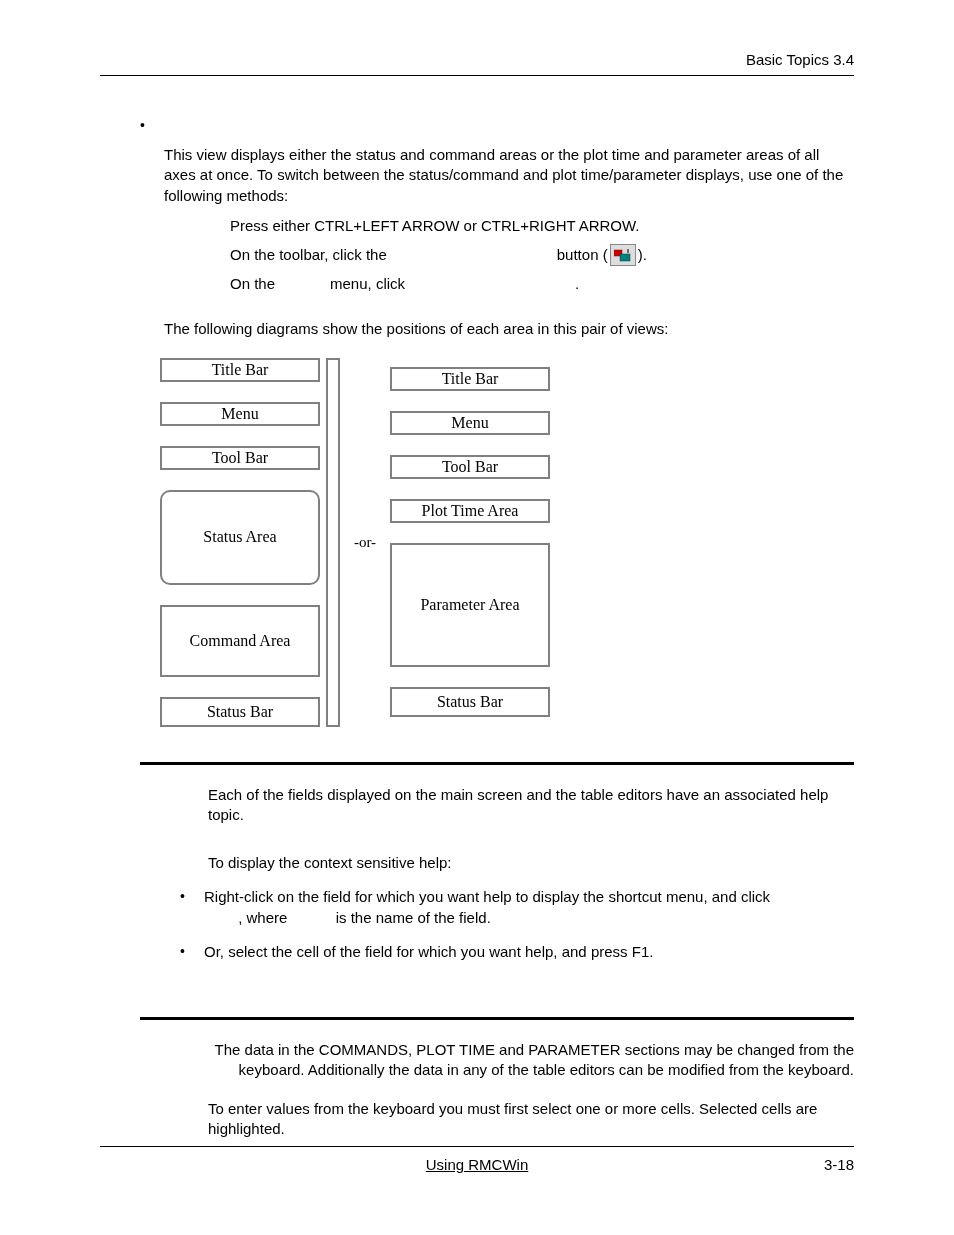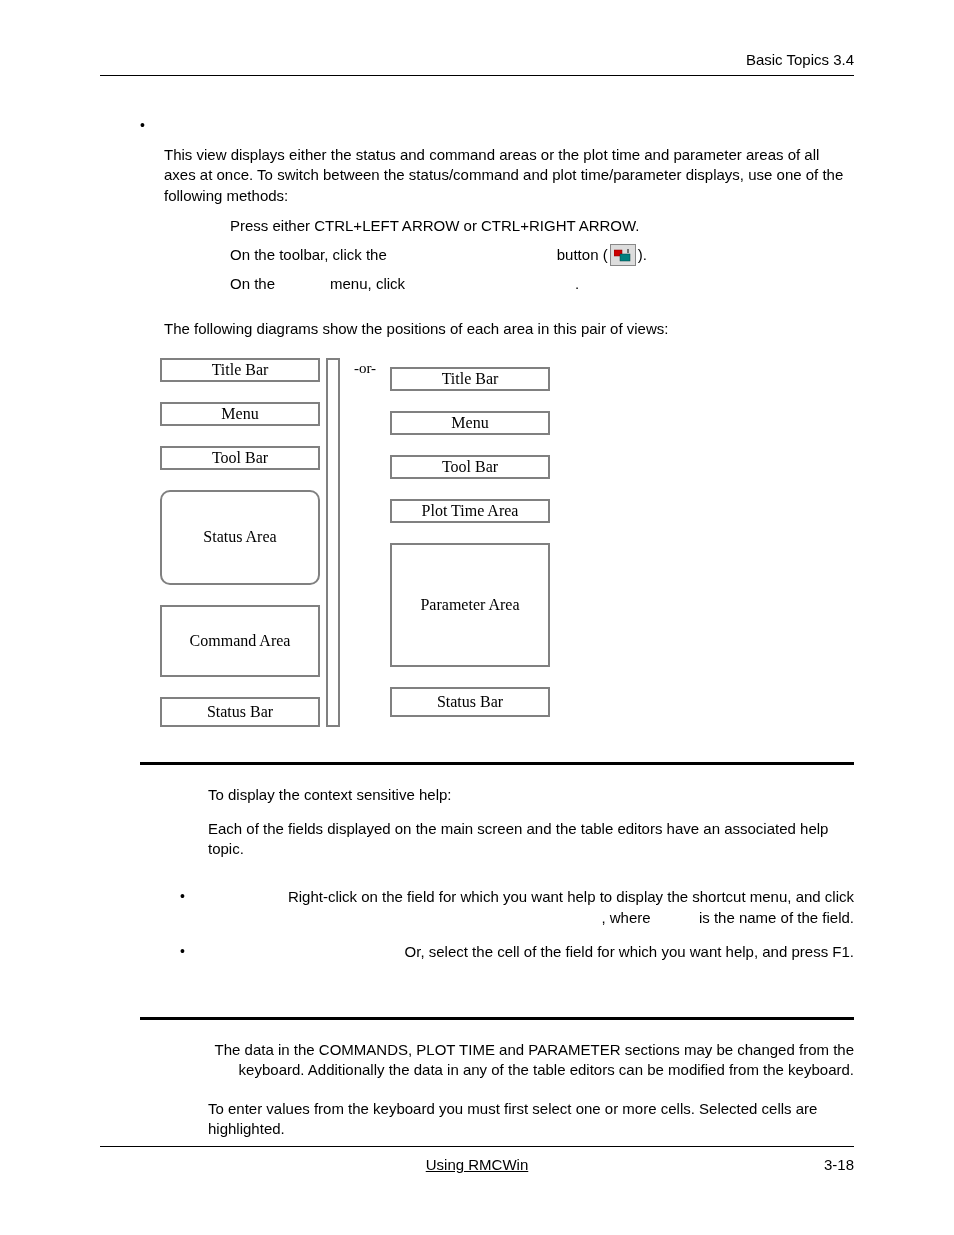--- a/index.html
+++ b/index.html
@@ -20,21 +20,21 @@
   .header-line {
     border-bottom: 1.5px solid #000;
     padding-bottom: 5px;
     text-align: right;
     font-size: 15px;
     margin-bottom: 40px;
   }
   .content { padding-left: 40px; }
   .bullet-row { display: flex; margin-bottom: 6px; }
   .bullet { width: 24px; flex: 0 0 24px; font-size: 14px; }
-  .bullet-text { flex: 1; text-align: right; }
+  .bullet-text { flex: 1; }
   .para { margin: 10px 0 10px 24px; }
   .sub-indent { margin-left: 90px; margin-top: 8px; margin-bottom: 8px; display:flex; align-items:center; flex-wrap:wrap; }
   .hr-thick { border: none; border-top: 3px solid #000; margin: 35px 0 20px 0; }
   .footer {
     position: absolute;
     bottom: 60px;
     left: 100px;
     right: 100px;
     border-top: 1px solid #000;
     padding-top: 8px;
@@ -66,20 +66,21 @@
     background:#fff;
   }
   .tallbox {
     border: 2px solid #808080;
     display:flex; align-items:center; justify-content:center;
     background:#fff;
   }
   .or-sep {
     width: 50px;
     display:flex;
+    align-items:center;
     justify-content:center;
     font-family: "Times New Roman", Times, serif;
     font-size: 15px;
     align-self: stretch;
     position: relative;
   }
   .side-border {
     border: 2px solid #808080;
     width: 14px;
     align-self: stretch;
@@ -167,22 +168,22 @@
         <div class="box">Plot Time Area</div>
         <div class="tallbox" style="height:124px;">Parameter Area</div>
         <div class="box" style="height:30px;">Status Bar</div>
       </div>
 
     </div>
 
     <hr class="hr-thick">
 
     <div class="indent-block">
+      <div style="margin-bottom:28px;">Each of the fields displayed on the main screen and the table editors have an associated help topic.</div>
       <div style="margin-bottom:14px;">To display the context sensitive help:</div>
-      <div style="margin-bottom:28px;">Each of the fields displayed on the main screen and the table editors have an associated help topic.</div>
     </div>
 
     <div class="bullet-row" style="margin-left:40px;">
       <div class="bullet">•</div>
       <div class="bullet-text">
         <span>Right-click on the field for which you want help to display the shortcut menu, and click </span><br>
         <span style="display:inline-block; width:30px;"></span>
         <span>, where </span>
         <span style="display:inline-block; width:40px;"></span>
         <span> is the name of the field.</span>

